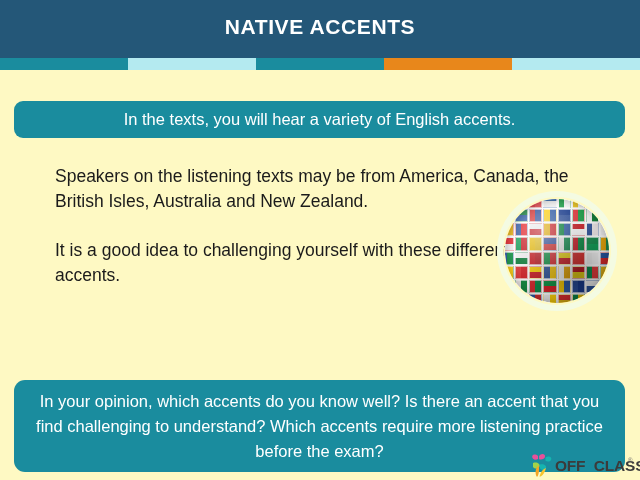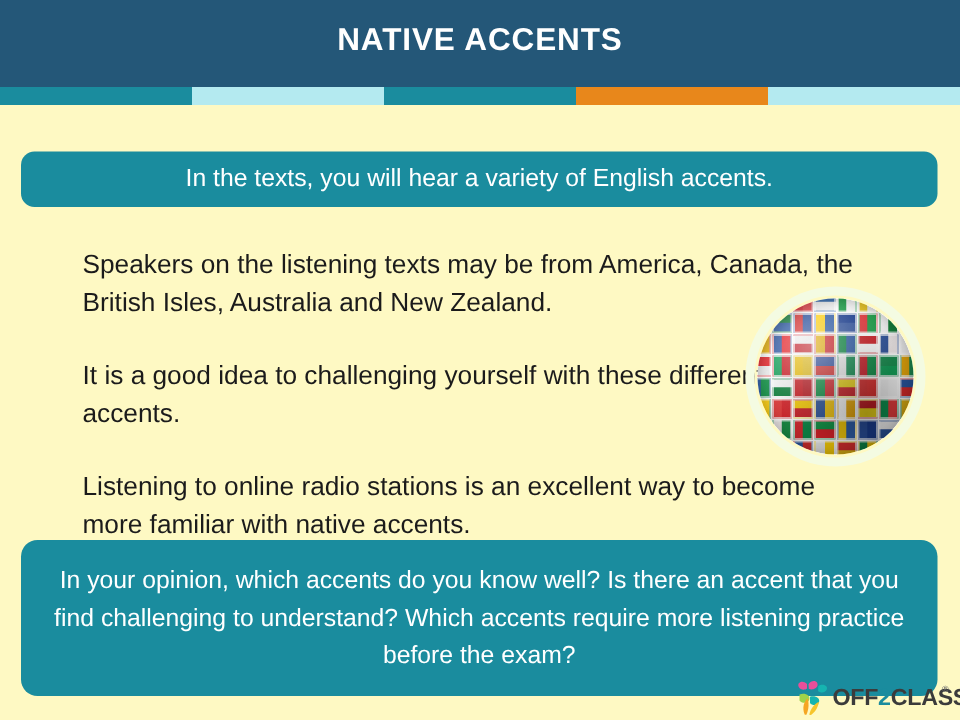--- a/index.html
+++ b/index.html
@@ -137,23 +137,23 @@
     inset: -2px;
     border-radius: 50%;
     box-shadow: 0 0 0 6px #f4fbe2;
     pointer-events: none;
   }
 
   
   .question-box {
     position: absolute;
     left: 14px;
-    top: 360px;
+    top: 380px;
     width: 611px;
-    height: 104px;
+    height: 92px;
     background: #1a8c9e;
     border-radius: 11px;
     display: flex;
     align-items: center;
     justify-content: center;
     box-sizing: border-box;
     padding: 0 14px;
   }
   .question-text {
     color: #ffffff;
@@ -223,21 +223,20 @@
       <div class="accent-seg" style="background: rgb(180, 234, 240); width: 128px;"></div>
     </div>
 
   <div class="statement-box">
     <div class="statement-text">In the texts, you will hear a variety of English accents.</div>
   </div>
 
   <div class="body-area">
     <p class="para">Speakers on the listening texts may be from America, Canada, the British Isles, Australia and New Zealand.</p>
     <p class="para short">It is a good idea to challenging yourself with these different accents.</p>
-    <p class="para">Listening to online radio stations is an excellent way to become more familiar with native accents.</p>
   </div>
 
   <div class="globe">
     <div class="globe-grid" id="globe-grid">
         <div class="flag" style="background: linear-gradient(rgb(207, 32, 39) 0px, rgb(207, 32, 39) 50%, rgb(43, 98, 168) 50%, rgb(43, 98, 168) 100%);"></div>
         <div class="flag" style="background: linear-gradient(90deg, rgb(244, 244, 244) 0px, rgb(244, 244, 244) 50%, rgb(242, 242, 242) 50%, rgb(242, 242, 242) 100%);"></div>
         <div class="flag" style="background: linear-gradient(90deg, rgb(216, 35, 42) 0px, rgb(216, 35, 42) 50%, rgb(224, 58, 62) 50%, rgb(224, 58, 62) 100%);"></div>
         <div class="flag" style="background: linear-gradient(rgb(43, 98, 168) 0px, rgb(43, 98, 168) 50%, rgb(239, 239, 239) 50%, rgb(239, 239, 239) 100%);"></div>
         <div class="flag" style="background: linear-gradient(90deg, rgb(31, 158, 74) 0px, rgb(31, 158, 74) 50%, rgb(245, 245, 245) 50%, rgb(245, 245, 245) 100%);"></div>
         <div class="flag" style="background: linear-gradient(90deg, rgb(232, 194, 31) 0px, rgb(232, 194, 31) 50%, rgb(236, 236, 236) 50%, rgb(236, 236, 236) 100%);"></div>

